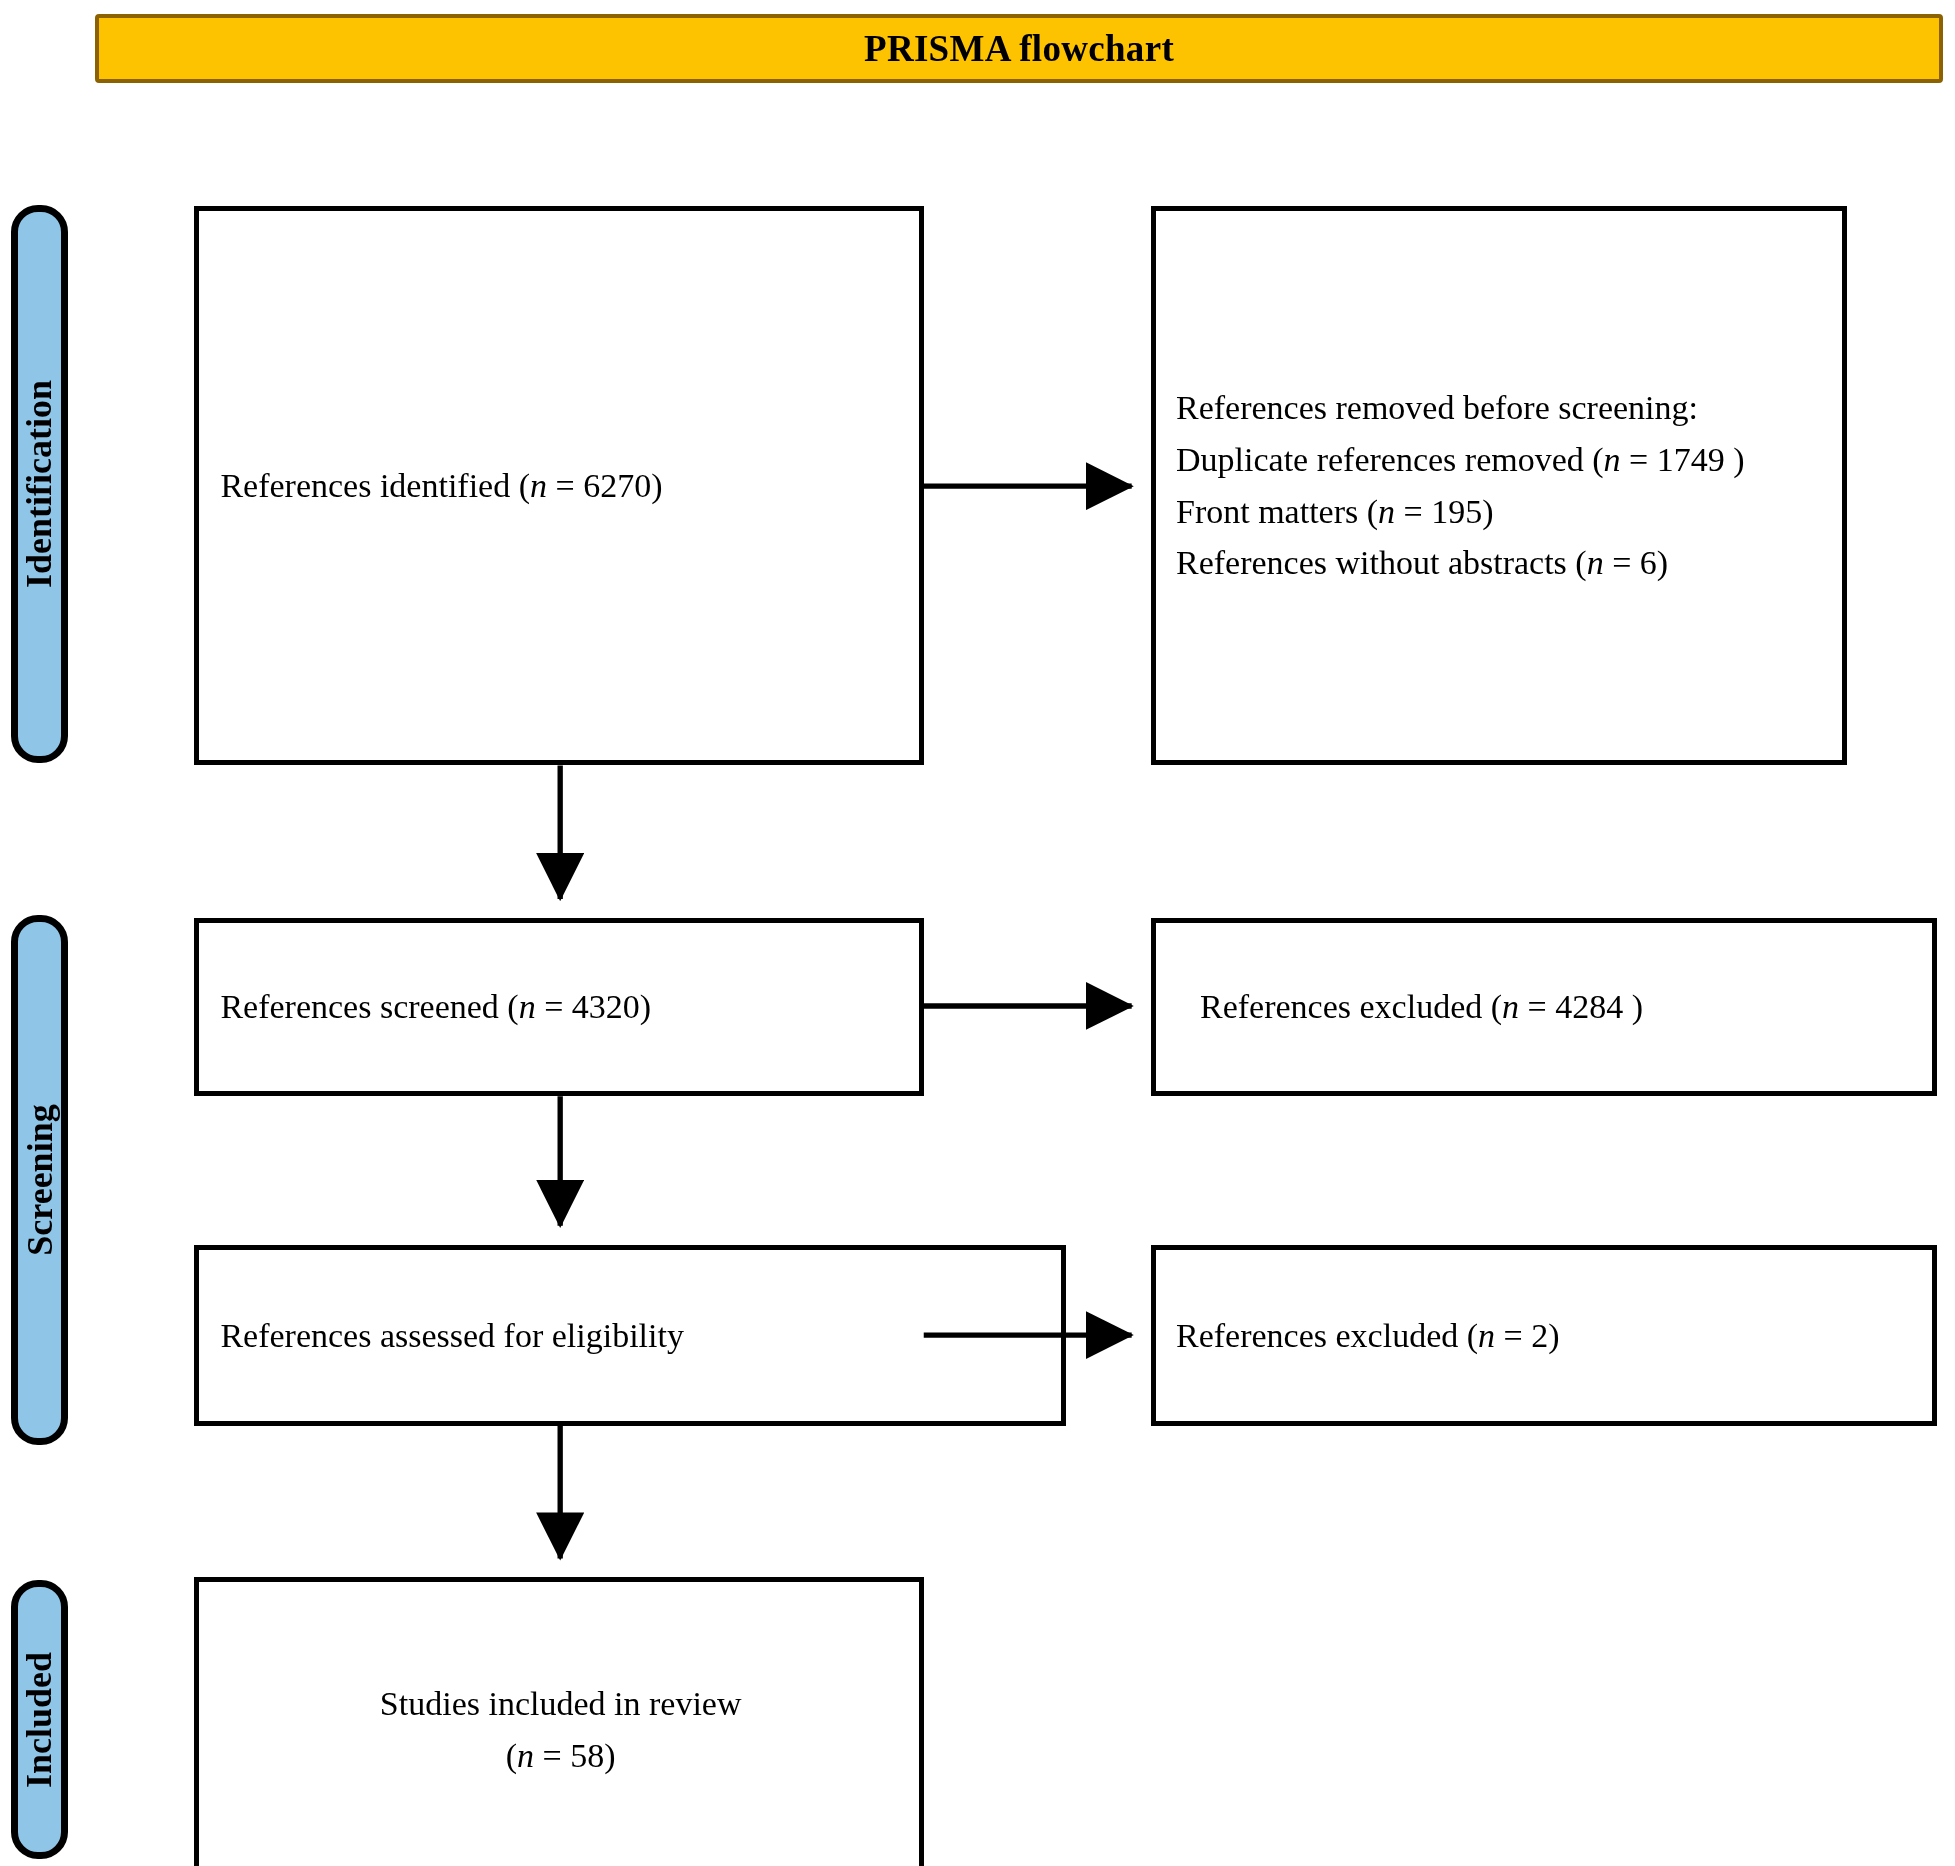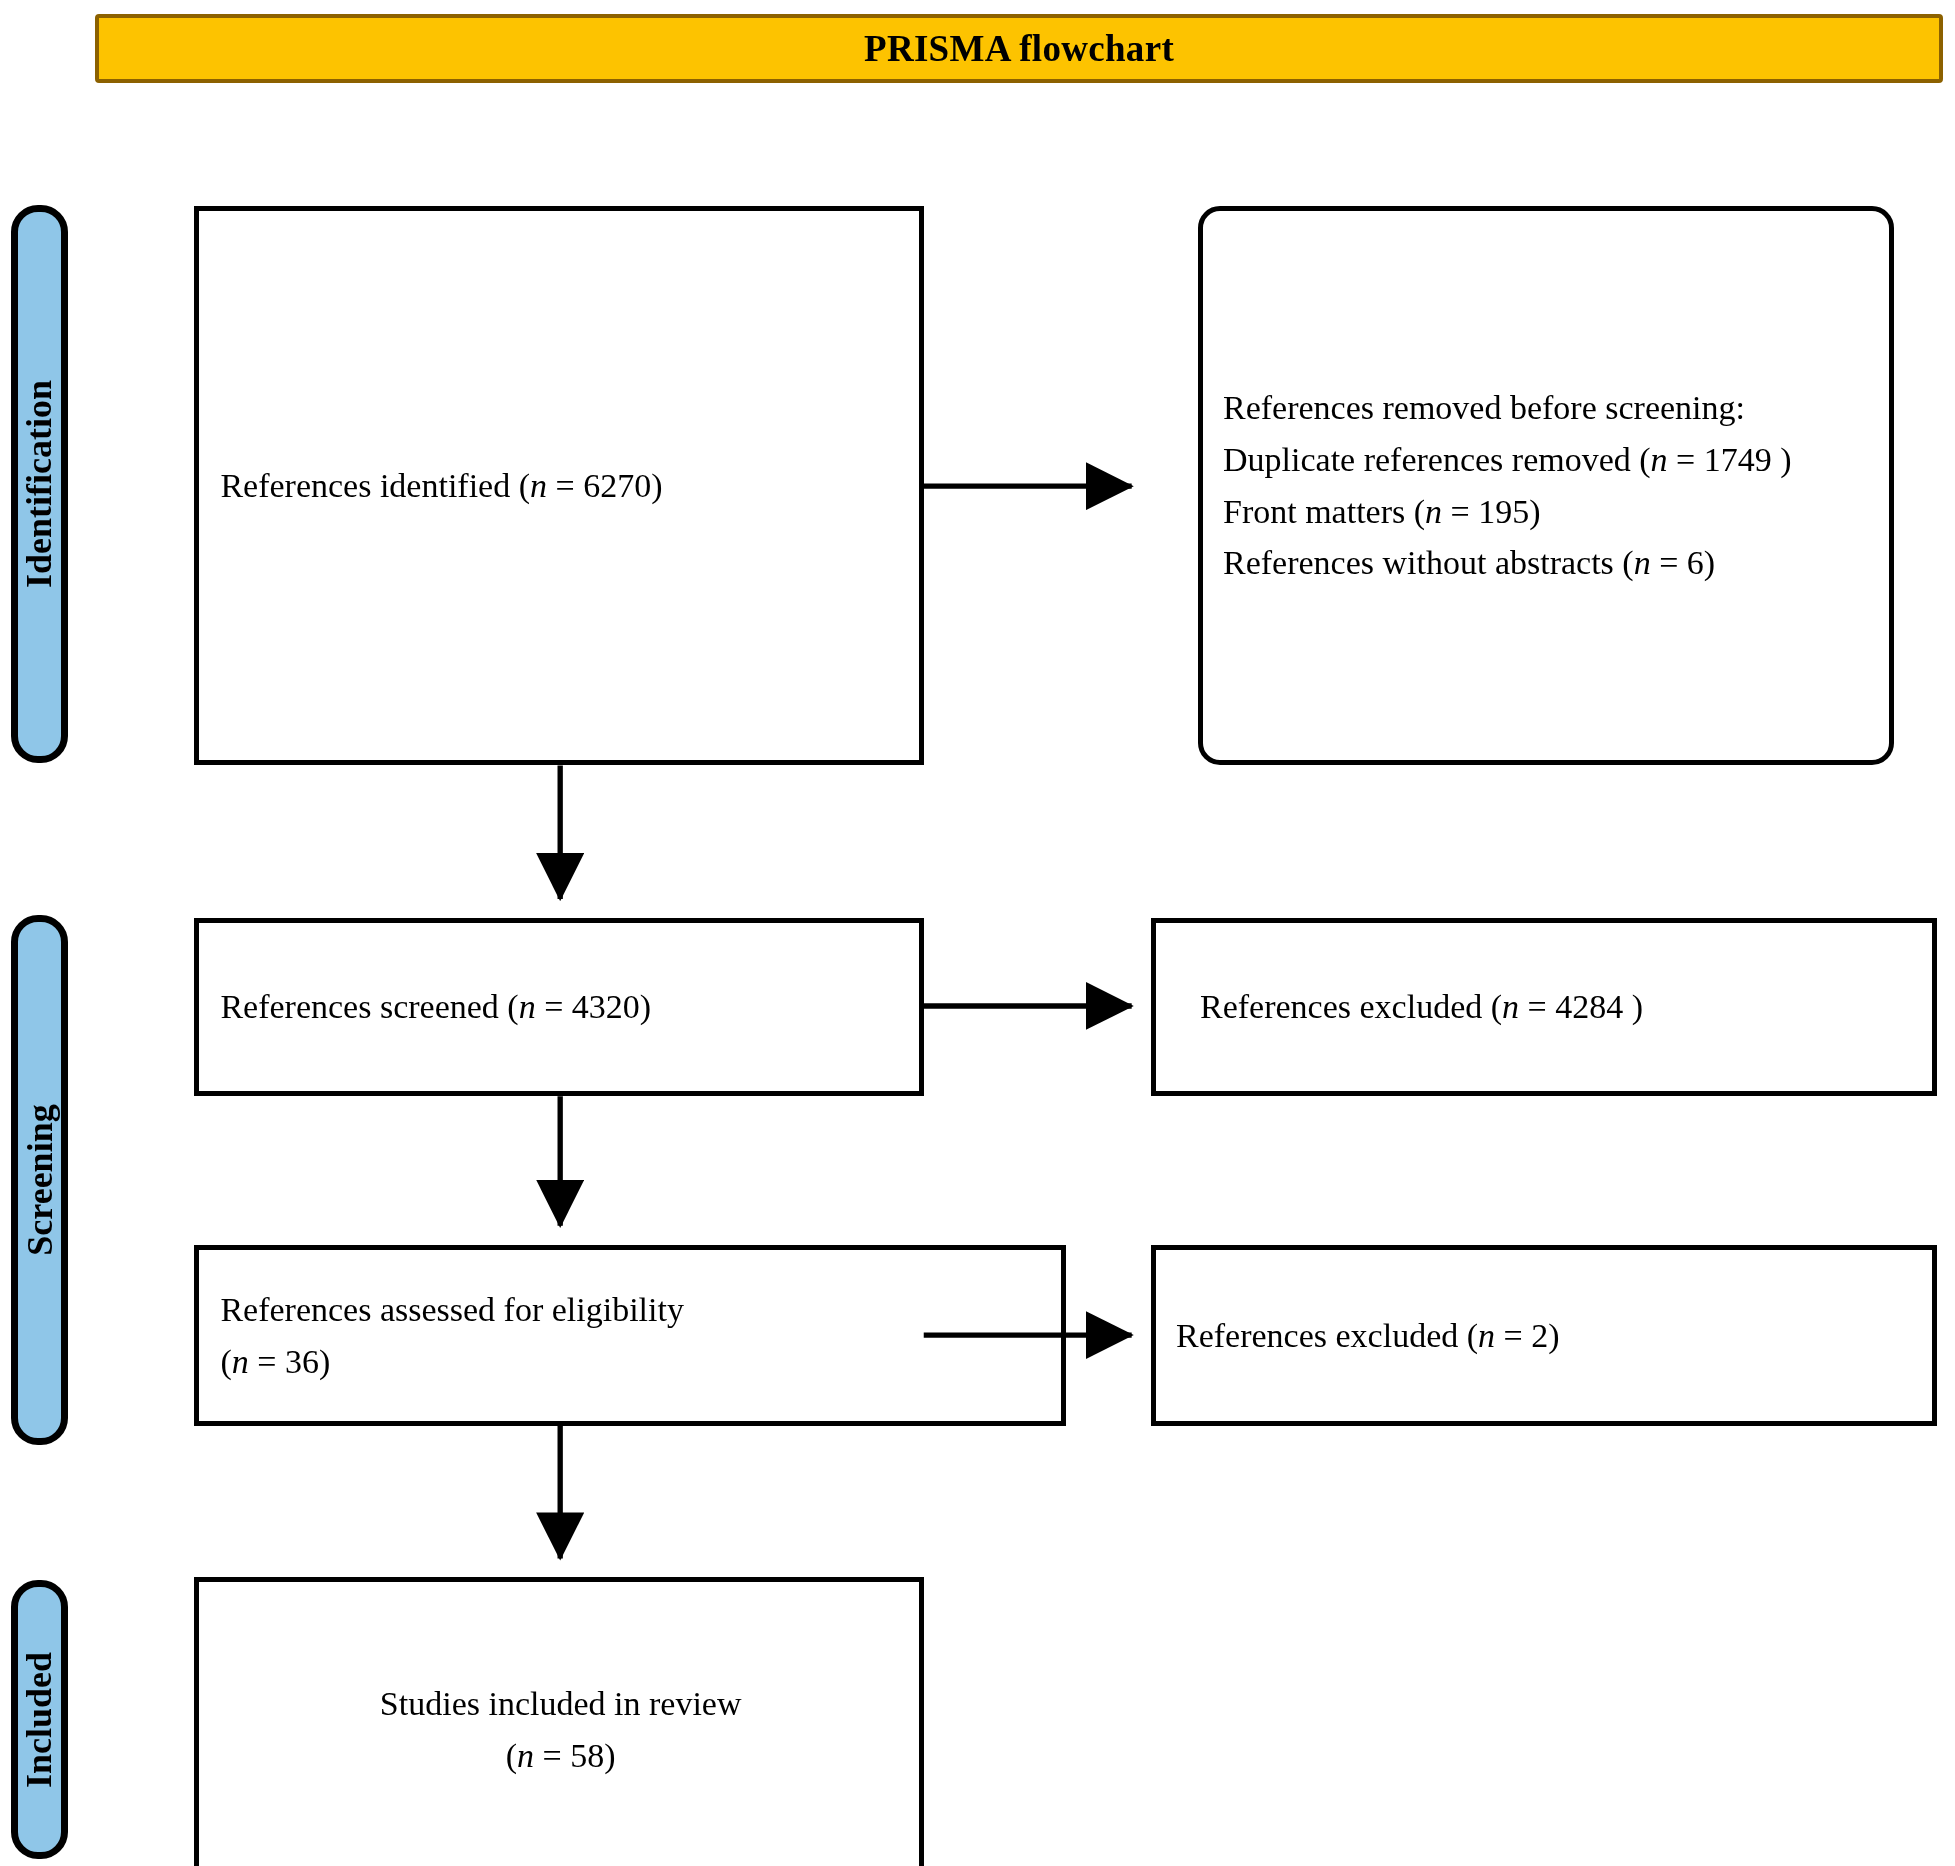--- a/index.html
+++ b/index.html
@@ -32,21 +32,21 @@
   .box{
     position:absolute;background:#fff;border:5.3px solid #000;
     box-sizing:border-box;display:flex;flex-direction:column;
     justify-content:center;
   }
   .box p{margin:0;font-size:34px;line-height:1.52;}
   .box .pad{padding:0 18px 0 21.4px;}
   .box .pad-r{padding:0 16.6px 0 20px;}
 
   #box-identified {left:194px;top:206px;width:730px;height:559px;}
-  #box-removed    {left:1198px;top:206px;width:696px;height:559px;border-radius:22px;}
+  #box-removed    {left:1151px;top:206px;width:696px;height:559px;}
   #box-screened   {left:194px;top:918px;width:730px;height:178px;}
   #box-excluded-1 {left:1151px;top:918px;width:786px;height:178px;padding-left:24px;}
   #box-eligibility{left:194px;top:1245px;width:872px;height:181px;}
   #box-excluded-2 {left:1151px;top:1245px;width:786px;height:181px;}
   #box-included   {left:194px;top:1577px;width:730px;height:306px;text-align:center;}
 
   #box-removed .pad-r p{text-align:justify;}
   #box-removed .pad-r p.last{text-align:left;}
 
   .it{font-style:italic;}
@@ -95,21 +95,20 @@
 
 <div class="box" id="box-excluded-1">
   <div class="pad-r">
     <p><span>References excluded (</span><span class="it">n</span><span> = 4284 )</span></p>
   </div>
 </div>
 
 <div class="box" id="box-eligibility">
   <div class="pad">
     <p>References assessed for eligibility</p>
-    <p><span>(</span><span class="it">n</span><span> = 36)</span></p>
   </div>
 </div>
 
 <div class="box" id="box-excluded-2">
   <div class="pad-r">
     <p><span>References excluded (</span><span class="it">n</span><span> = 2)</span></p>
   </div>
 </div>
 
 <div class="box" id="box-included">

